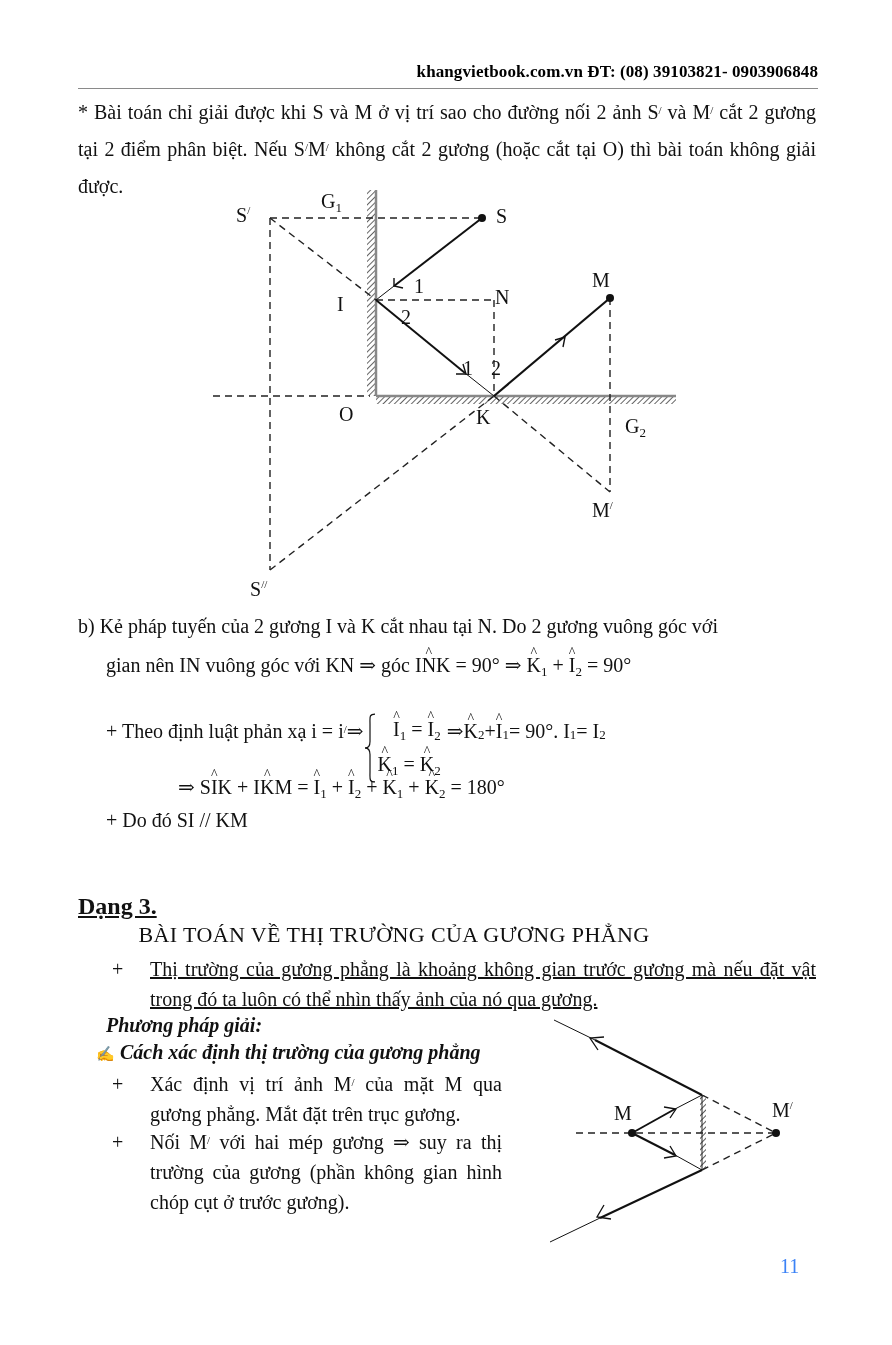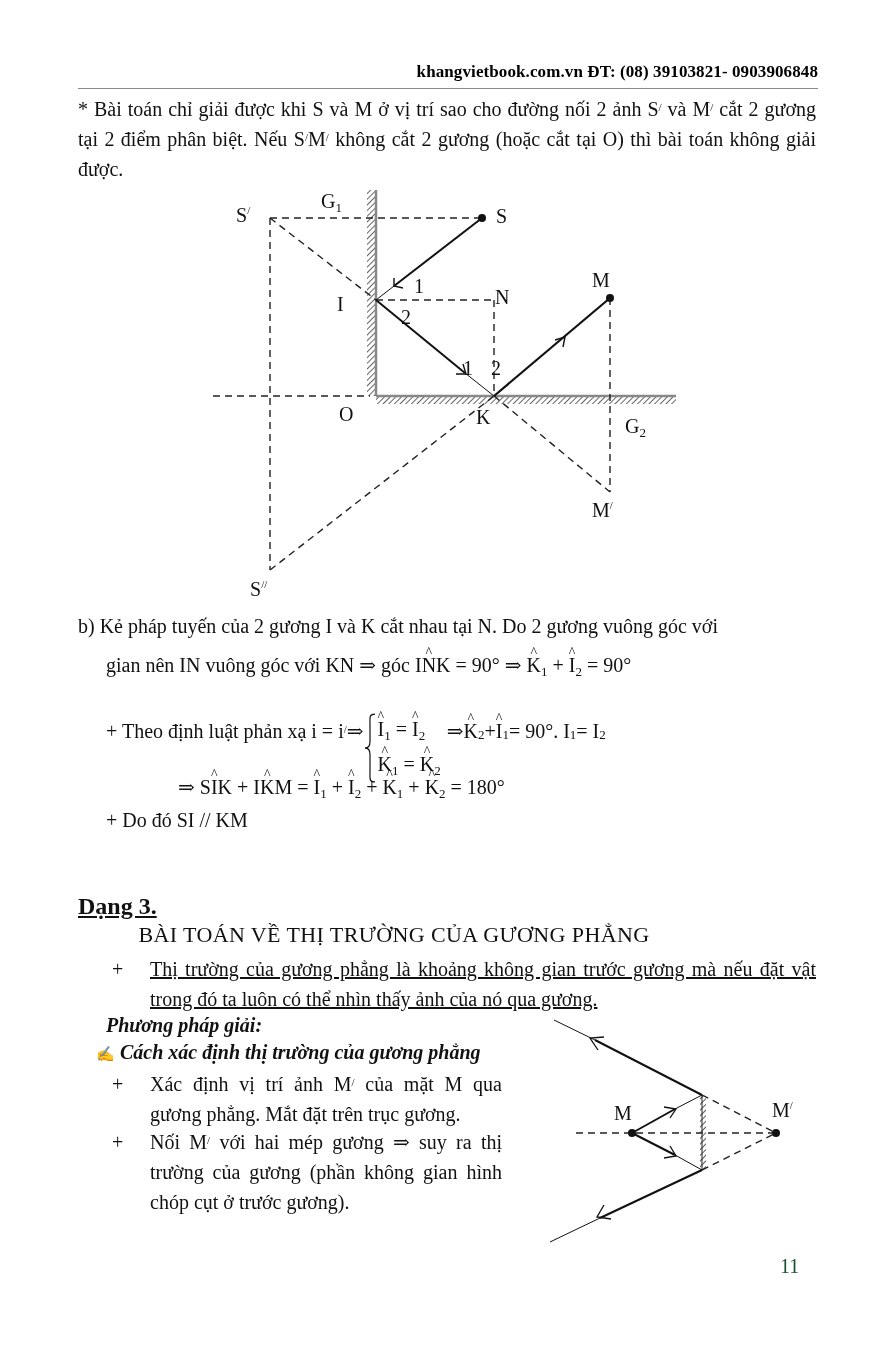--- a/index.html
+++ b/index.html
@@ -1,37 +1,37 @@
 <!DOCTYPE html>
 <html><head>
 <meta charset="utf-8">
 <style>
   html, body { margin:0; padding:0; background:#ffffff; }
   body { width:892px; height:1345px; position:relative; overflow:hidden;
          font-family:"Liberation Serif", "DejaVu Serif", serif; color:#111; }
   .abs { position:absolute; }
   .header { left:0; top:62px; width:818px; text-align:right; font-size:17px; font-weight:bold; color:#000000; letter-spacing:0.1px; }
   .header-rule { left:78px; top:88px; width:740px; height:1px; background:#8a8a8a; }
-  .para { font-size:20px; line-height:30px; text-align:justify; }
+  .para { font-size:20px; line-height:37px; text-align:justify; }
   .p1 { left:78px; top:94px; width:738px; }
   sup.slash { font-size:11px; vertical-align:top; position:relative; top:-2px; }
   .b-line { font-size:20px; line-height:30px; white-space:nowrap; }
   .math { font-family:"Liberation Serif", serif; }
   .hat { display:inline-block; position:relative; }
   .hat::before { content:"^"; position:absolute; left:0; right:0; top:-12px; text-align:center; font-size:14px; }
   sub { font-size:13px; vertical-align:baseline; position:relative; top:4px; }
   .brace-block { display:inline-block; vertical-align:middle; position:relative; padding-left:14px; line-height:32px;margin-top:33px; }
   .brace-block .brace { position:absolute; left:0; top:0; width:12px; height:100%; }
   .dang { left:78px; top:893px; font-size:24px; font-weight:bold; text-decoration:underline; }
   .title { left:0; width:768px; top:922px; text-align:center; font-size:22px; letter-spacing:0.4px; padding-left:20px; box-sizing:border-box; }
   .bullet-row { font-size:20px; line-height:30px; }
   .plus { position:absolute; left:0; }
   .btext { position:absolute; text-align:justify; }
   .ital-bold { font-style:italic; font-weight:bold; font-size:20px; }
-  .pagenum { left:780px; top:1255px; font-size:20px; color:#14532d; }
+  .pagenum { left:780px; top:1255px; font-size:20px; color:#3b82f6; }
   svg text { font-family:"Liberation Serif", serif; fill:#111; }
 </style>
 </head>
 <body>
 
 <div class="abs header">
   <span>khangvietbook.com.vn</span>
   <span>ĐT: (08) 39103821- 0903906848</span>
 </div>
 <div class="abs header-rule"></div>
@@ -93,21 +93,21 @@
     <text x="592" y="517"><tspan>M</tspan><tspan font-size="11" dy="-8">/</tspan></text>
     <text x="250" y="596"><tspan>S</tspan><tspan font-size="11" dy="-8">//</tspan></text>
   </g>
 </svg>
 
 <div class="abs b-line" style="left:78px;top:611px;width:738px;">b) Kẻ pháp tuyến của 2 gương I và K cắt nhau tại N. Do 2 gương vuông góc với</div>
 <div class="abs b-line" style="left:106px;top:650px;">
   <span>gian nên IN vuông góc với KN ⇒ góc </span><span class="math"><span>I</span><span class="hat">N</span><span>K</span></span><span> = 90° ⇒ </span><span class="hat">K</span><sub>1</sub><span> + </span><span class="hat">I</span><sub>2</sub><span> = 90°</span>
 </div>
 
-<div class="abs b-line" style="left:106px;top:698px;height:66px;display:flex;align-items:center;">
+<div class="abs b-line" style="left:106px;top:698px;height:66px;display:flex;align-items:center;text-align:right;">
   <span>+ Theo định luật phản xạ i = i</span>
     <sup class="slash">/</sup>
     <span> ⇒ </span>
   <span class="brace-block">
     <svg class="brace" viewBox="0 0 12 64" preserveAspectRatio="none">
         <path d="M11,1 C5,1 6,4 6,10 L6,26 C6,30 4,32 1,32 C4,32 6,34 6,38 L6,54 C6,60 5,63 11,63" fill="none" stroke="#111" stroke-width="1.2"></path>
       </svg>
     <div><span class="hat">I</span><sub>1</sub><span> = </span><span class="hat">I</span><sub>2</sub></div>
     <div><span class="hat">K</span><sub>1</sub><span> = </span><span class="hat">K</span><sub>2</sub></div>
   </span>

